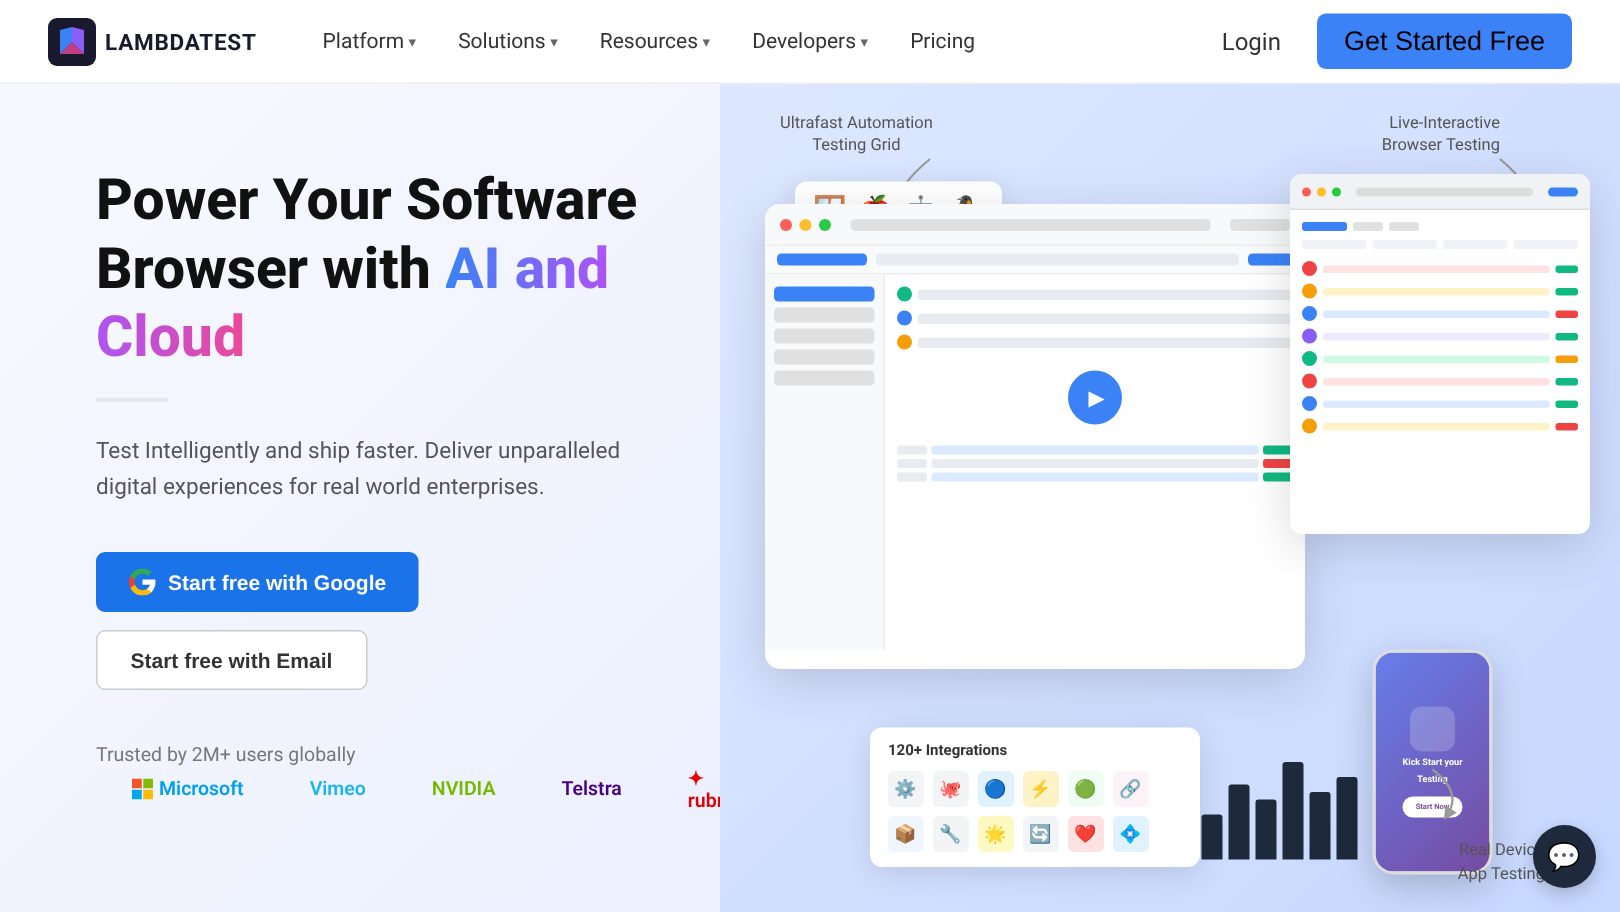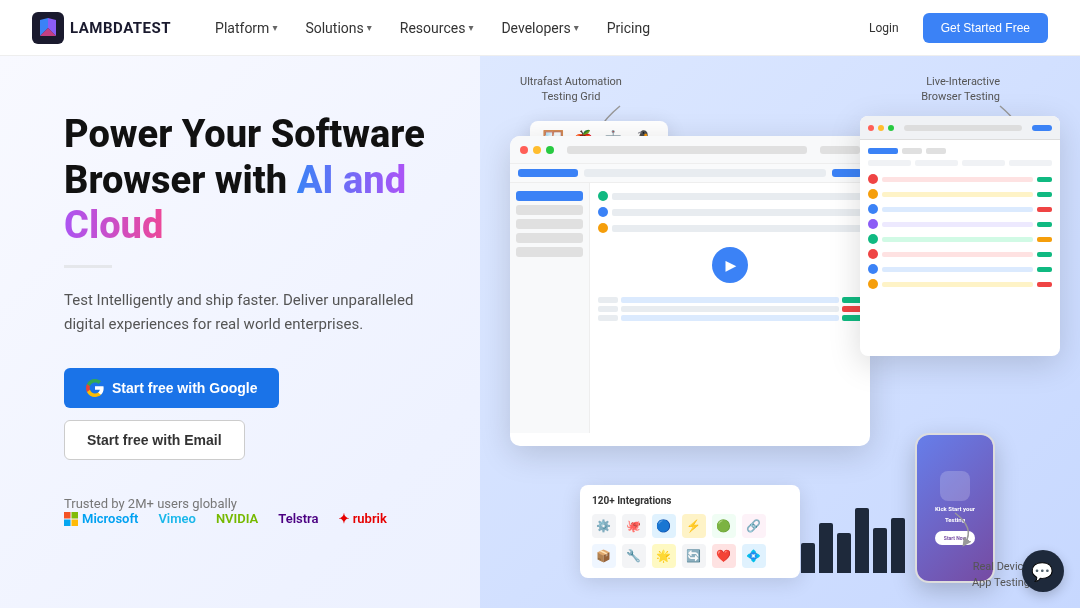--- a/index.html
+++ b/index.html
@@ -58,37 +58,37 @@
     .nav-link .chevron {
       font-size: 10px;
       color: #666;
     }
     .nav-actions {
       display: flex;
       align-items: center;
       gap: 12px;
     }
     .btn-login {
-      font-size: 12px;
+      font-size: 16px;
       color: #333;
       cursor: pointer;
       padding: 6px 12px;
     }
     .btn-demo {
       font-size: 14px;
       color: #333;
       border: 1.5px solid #ccc;
       border-radius: 6px;
       padding: 7px 18px;
       cursor: pointer;
       background: #fff;
     }
     .btn-get-started {
-      font-size: 12px;
-      color: #ffffff;
+      font-size: 18px;
+      color: #000000;
       background: #3b82f6;
       border: none;
       border-radius: 6px;
       padding: 8px 18px;
       cursor: pointer;
       font-weight: 500;
     }
 
     
     .hero {
@@ -177,22 +177,23 @@
     .trusted-logos {
       display: flex;
       align-items: center;
       gap: 20px;
     }
     .logo-item {
       font-size: 13px;
       color: #555;
       font-weight: 600;
       display: flex;
-      align-items: flex-end;
+      align-items: center;
       gap: 4px;
+      margin-left: 24px;
     }
     .logo-microsoft { color: #00a1f1; }
     .logo-vimeo { color: #1ab7ea; }
     .logo-nvidia { color: #76b900; }
     .logo-telstra { color: #4b0082; }
     .logo-rubrik { color: #e60000; }
 
     
     .hero-right {
       flex: 1;

